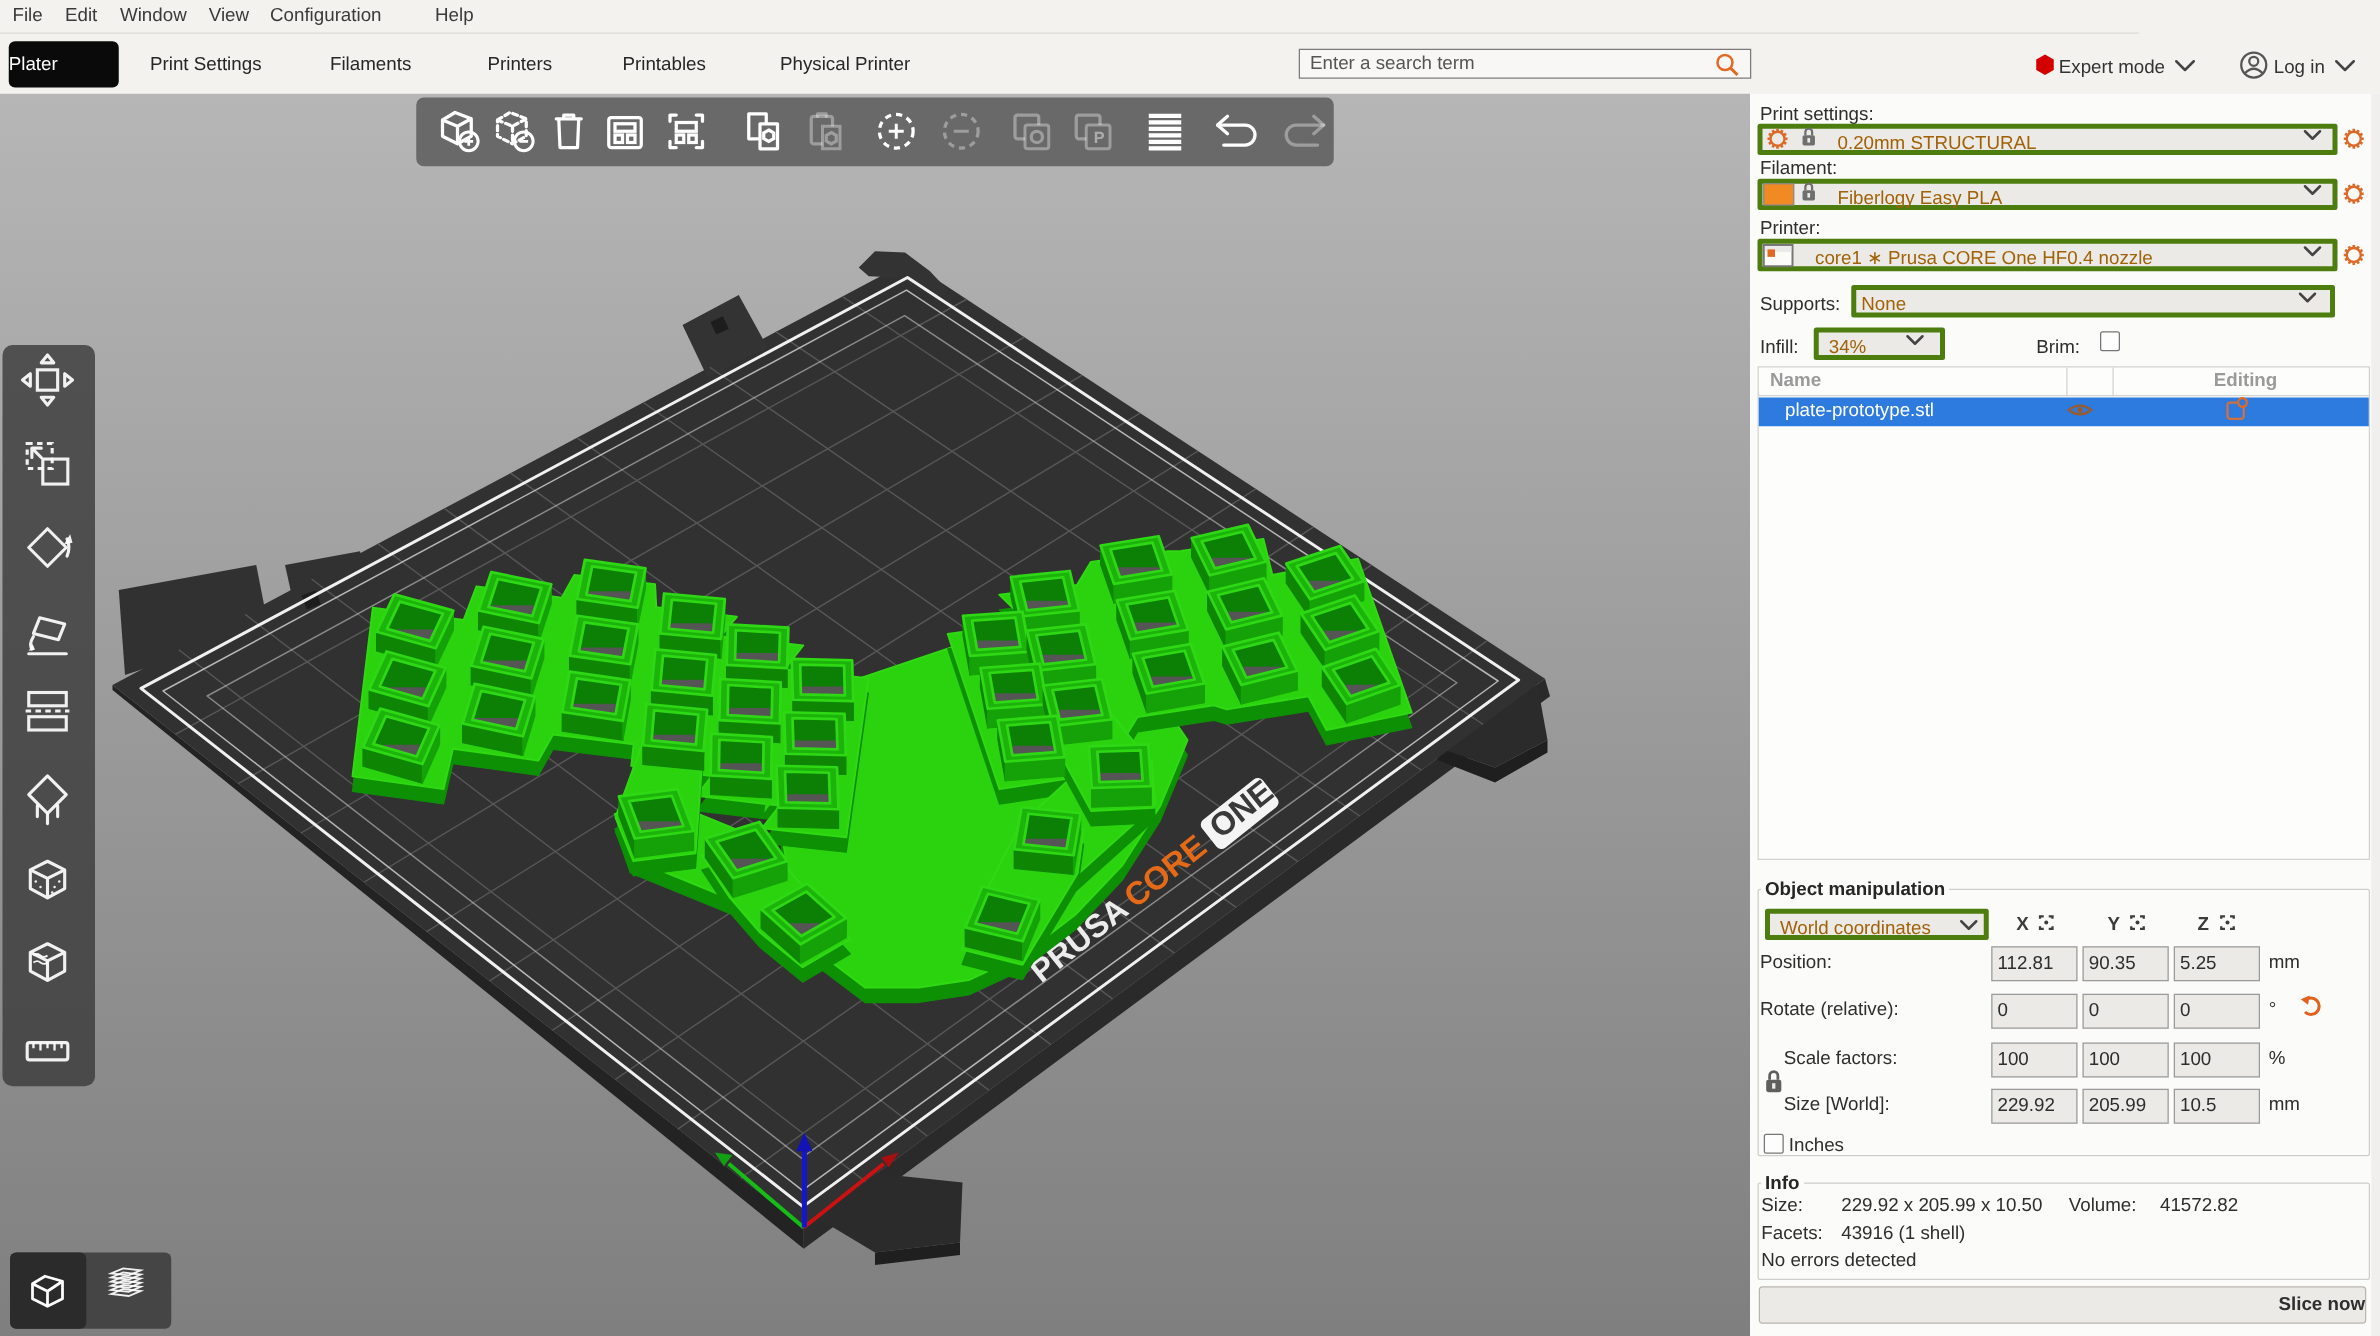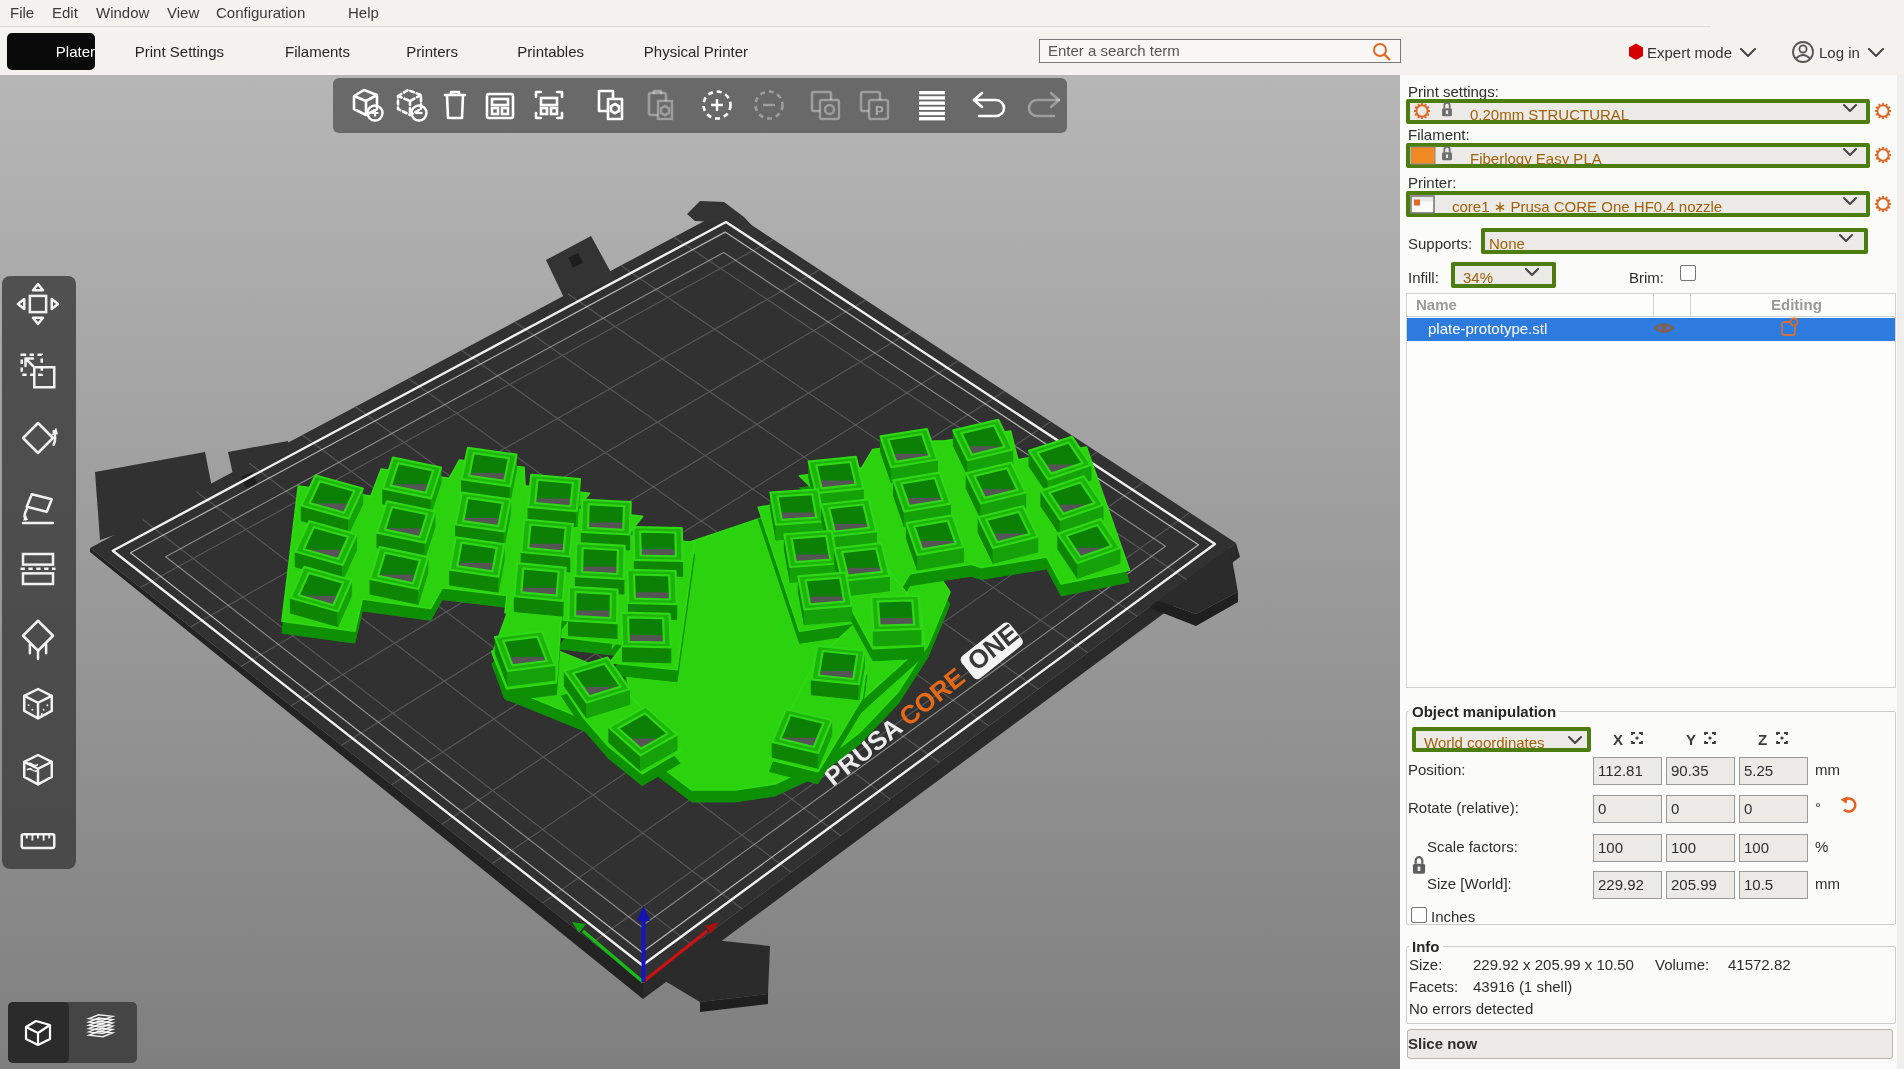--- a/index.html
+++ b/index.html
@@ -1,19 +1,19 @@
 <!DOCTYPE html>
 <html><head><meta charset="utf-8"><style>
 *{margin:0;padding:0;box-sizing:border-box}
 html,body{width:1904px;height:1069px;overflow:hidden;font-family:"Liberation Sans",sans-serif;background:#f3f2ef}
 .abs{position:absolute}
 #menubar{position:absolute;left:0;top:0;width:1711px;height:27px;background:#f3f2ef;border-bottom:1px solid #dcdad6;font-size:15px;color:#3a3a3a}
 #menubar span{position:absolute;top:4px}
 #tabbar{position:absolute;left:0;top:28px;width:1904px;height:47px;background:#f3f2ef;font-size:15px;color:#262626}
-.tab{position:absolute;top:5px;height:37px;line-height:37px;text-align:right}
+.tab{position:absolute;top:5px;height:37px;line-height:37px;text-align:left}
 #plater{left:7px;width:88px;background:#0a0a0a;color:#fff;border-radius:5px}
 #viewport{position:absolute;left:0;top:75px;width:1400px;height:994px;background:linear-gradient(180deg,#b6b6b6 0%,#7f7f7f 100%);overflow:hidden}
 #topbar{position:absolute;left:333px;top:3px;width:734px;height:55px;background:#696969;border-radius:6px}
 #lefttb{position:absolute;left:2px;top:201px;width:74px;height:593px;background:rgba(60,60,60,0.82);border-radius:8px}
 #viewbtns{position:absolute;left:8px;top:927px;width:129px;height:61px;background:#454545;border-radius:5px}
 #viewbtn1{position:absolute;left:0;top:0;width:61px;height:61px;background:#2b2b2b;border-radius:5px}
 #rightpanel{position:absolute;left:1400px;top:75px;width:504px;height:994px;background:#fbfbfa;font-size:15px;color:#2e2e2e}
 .lbl{position:absolute;left:8px}
 .combo{position:absolute;background:#ebeae7;border:4px solid #4d7c0f;border-radius:2px;line-height:23px;font-size:15px;color:#a16207;white-space:nowrap}
 .fld{position:absolute;background:#ebeae7;border:1px solid #9a9a9a;width:69px;height:28px;line-height:26px;padding-left:4px;font-size:15px}
@@ -511,21 +511,21 @@
     <fieldset style="left:6px;top:863px;width:490px;height:86px">
       <legend>Info</legend>
     </fieldset>
     <span class="abs" style="left:9px;top:881px">Size:</span>
     <span class="abs" style="left:73px;top:881px">229.92 x 205.99 x 10.50</span>
     <span class="abs" style="left:255px;top:881px">Volume:</span>
     <span class="abs" style="left:328px;top:881px">41572.82</span>
     <span class="abs" style="left:9px;top:903px">Facets:</span>
     <span class="abs" style="left:73px;top:903px">43916 (1 shell)</span>
     <span class="abs" style="left:9px;top:925px">No errors detected</span>
-    <div class="abs" style="left:7px;top:954px;width:486px;height:30px;background:#eceae7;border:1px solid #b9b6b1;border-radius:3px;text-align:left;line-height:28px;font-weight:bold">Slice now</div>
+    <div class="abs" style="left:7px;top:954px;width:486px;height:30px;background:#eceae7;border:1px solid #b9b6b1;border-radius:3px;text-align:right;line-height:28px;font-weight:bold">Slice now</div>
     <div class="abs" style="left:497px;top:0;width:7px;height:994px;background:#f0efee"></div>
   </div>
 <svg width="504" height="994" viewBox="1400 75 504 994" xmlns="http://www.w3.org/2000/svg" style="position:absolute;left:1400px;top:75px">
     <g transform="translate(1422,111)">
       <circle r="5.6" fill="none" stroke="#dd6a28" stroke-width="1.9"></circle>
       <g stroke="#dd6a28" stroke-width="2.1">
         <line x1="5.44" y1="0" x2="8.00" y2="0" transform="rotate(0)"></line>
         <line x1="5.44" y1="0" x2="8.00" y2="0" transform="rotate(30)"></line>
         <line x1="5.44" y1="0" x2="8.00" y2="0" transform="rotate(60)"></line>
         <line x1="5.44" y1="0" x2="8.00" y2="0" transform="rotate(90)"></line>

